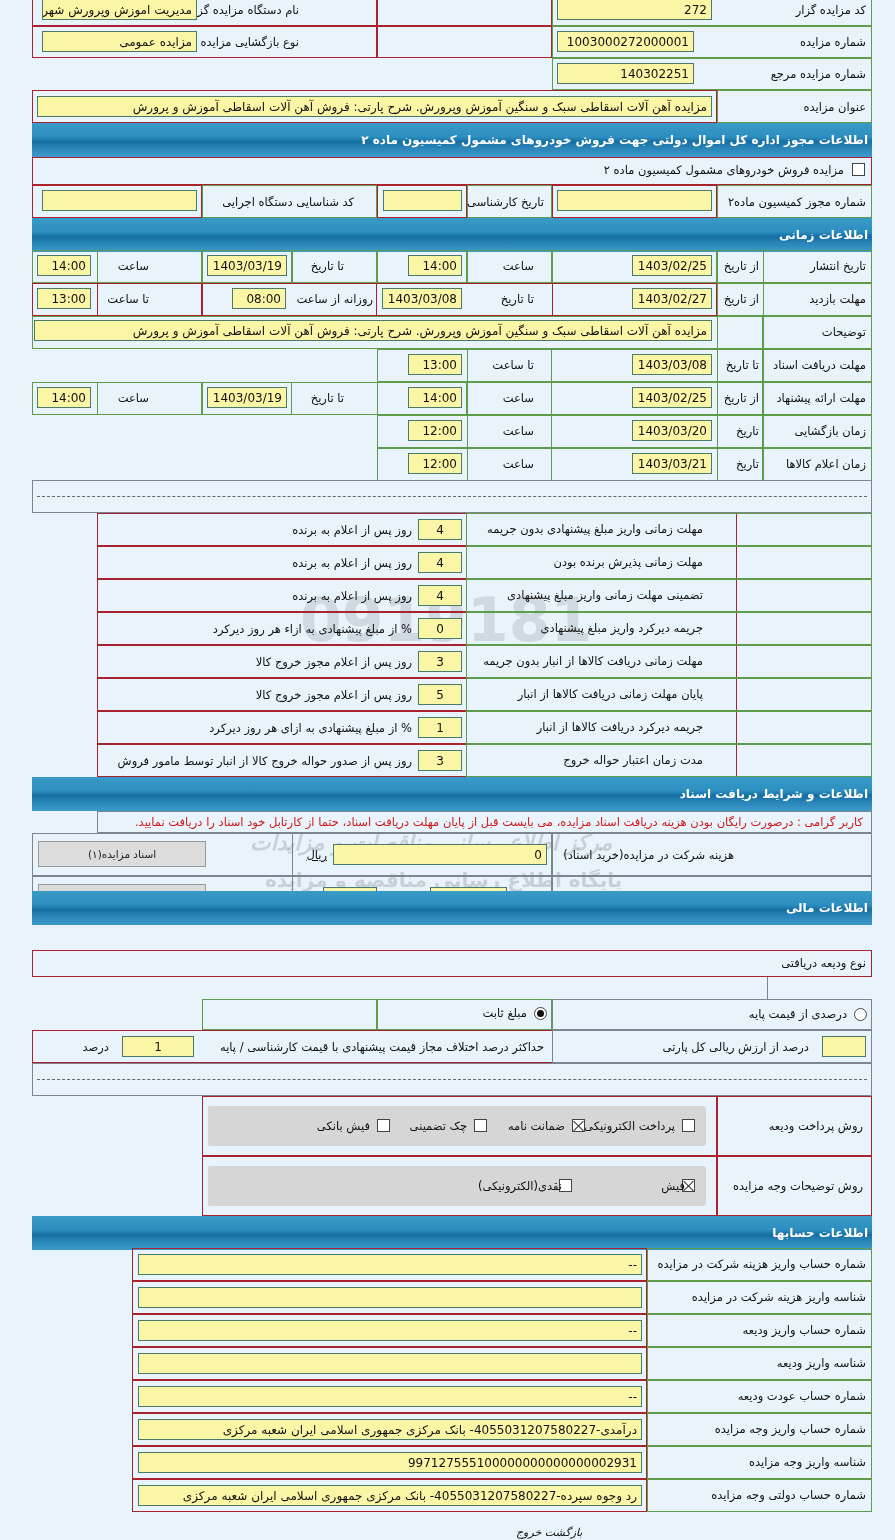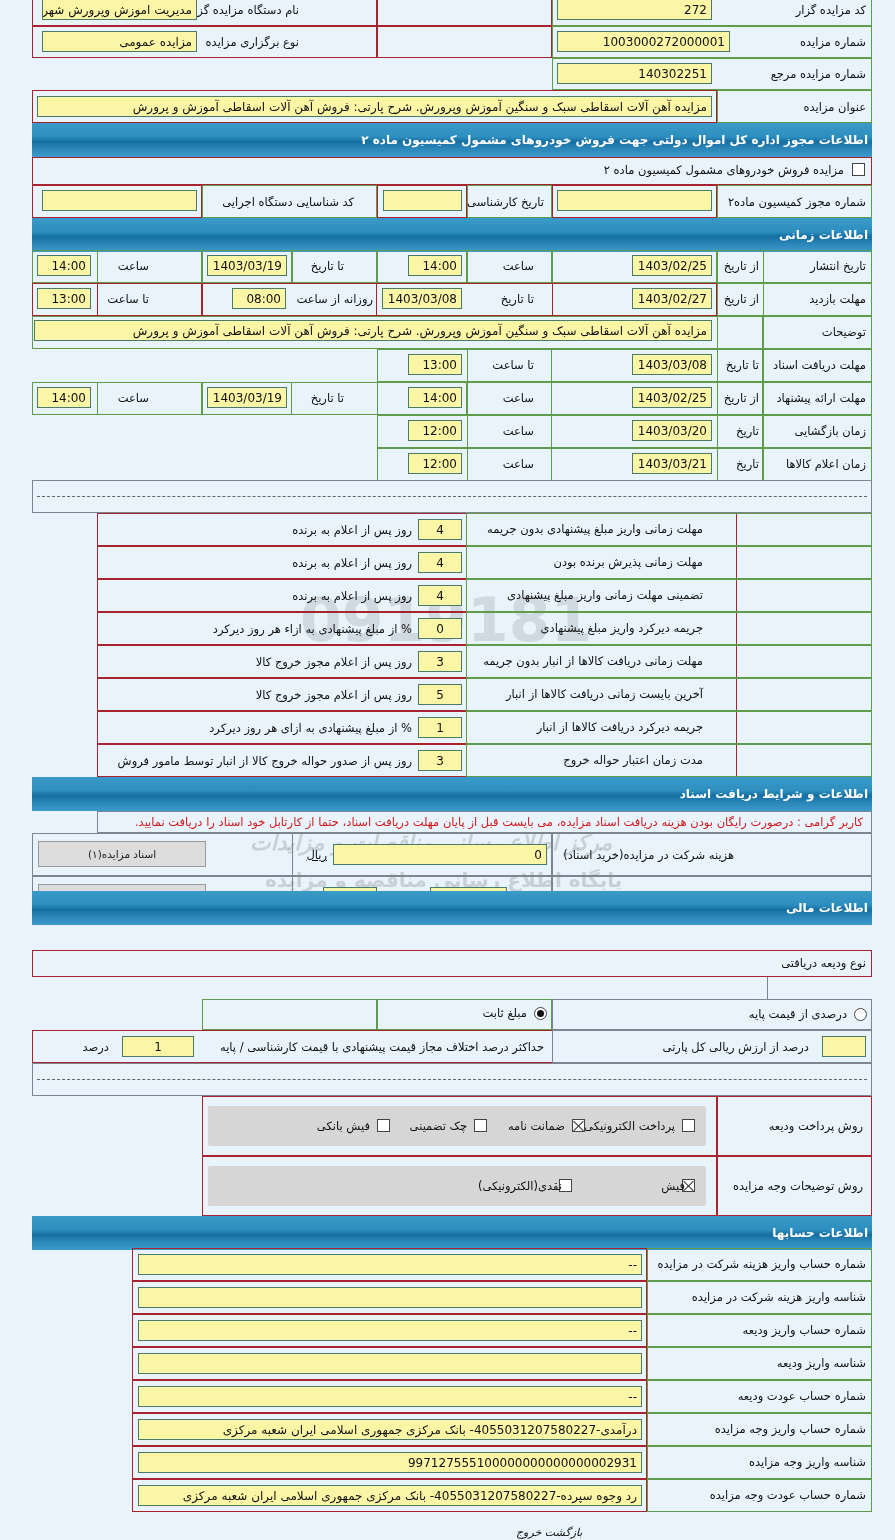--- a/index.html
+++ b/index.html
@@ -65,26 +65,26 @@
 <div class="abs grn" style="left:552px;top:58px;width:320px;height:32px;"></div>
 <div class="abs red" style="left:32px;top:90px;width:685px;height:33px;"></div>
 <div class="abs grn" style="left:717px;top:90px;width:155px;height:33px;"></div>
 
 <span class="cell lbl" style="right:23px;top:0;height:20px;">کد مزایده گزار</span>
 <div class="field" style="left:557px;top:-1px;width:155px;direction:ltr;">272</div>
 <span class="cell lbl" style="right:590px;top:0;height:20px;">نام دستگاه مزایده گزار</span>
 <div class="field rtlval" style="left:42px;top:-1px;width:155px;">مدیریت اموزش وپرورش شهرس</div>
 
 <span class="cell lbl" style="right:23px;top:32px;height:20px;">شماره مزایده</span>
-<div class="field" style="left:557px;top:31px;width:173px;direction:ltr;">1003000272000001</div>
-<span class="cell lbl" style="right:590px;top:32px;height:20px;">نوع برگزاری مزایده</span>
+<div class="field" style="left:557px;top:31px;width:137px;direction:ltr;">1003000272000001</div>
+<span class="cell lbl" style="right:590px;top:32px;height:20px;">نوع بازگشایی مزایده</span>
 <div class="field rtlval" style="left:42px;top:31px;width:155px;">مزایده عمومی</div>
 
 <span class="cell lbl" style="right:23px;top:64px;height:20px;">شماره مزایده مرجع</span>
-<div class="field" style="left:557px;top:63px;width:155px;direction:ltr;">140302251</div>
+<div class="field" style="left:557px;top:63px;width:137px;direction:ltr;">140302251</div>
 
 <span class="cell lbl" style="right:23px;top:97px;height:20px;">عنوان مزایده</span>
 <div class="field rtlval" style="left:37px;top:96px;width:675px;">مزایده آهن آلات اسقاطی سبک و سنگین آموزش وپرورش. شرح پارتی: فروش آهن آلات اسقاطی آموزش و پرورش</div>
 
 <div class="hdr" style="top:123px;">
     <span>اطلاعات مجوز اداره کل اموال دولتی جهت فروش خودروهای مشمول کمیسیون ماده ۲</span>
   </div>
 <div class="abs red" style="left:32px;top:157px;width:840px;height:28px;"></div>
 <div class="cb" style="right:30px;top:163px;"></div>
 <span class="cell lbl" style="right:45px;top:160px;height:20px;">مزایده فروش خودروهای مشمول کمیسیون ماده ۲</span>
@@ -224,21 +224,21 @@
     <span class="cell lbl" style="right:477px;top:619px;height:20px;">% از مبلغ پیشنهادی به ازاء هر روز دیرکرد</span>
 
     <div class="abs red" style="left:97px;top:645px;width:640px;height:33px;"></div>
     <div class="abs grn" style="left:466px;top:645px;width:406px;height:33px;"></div>
     <span class="cell lbl" style="right:186px;top:651px;height:20px;">مهلت زمانی دریافت کالاها از انبار بدون جریمه</span>
     <div class="field center" style="left:418px;top:651px;width:44px;">3</div>
     <span class="cell lbl" style="right:477px;top:652px;height:20px;">روز پس از اعلام مجوز خروج کالا</span>
 
     <div class="abs red" style="left:97px;top:678px;width:640px;height:33px;"></div>
     <div class="abs grn" style="left:466px;top:678px;width:406px;height:33px;"></div>
-    <span class="cell lbl" style="right:186px;top:684px;height:20px;">آخرین بایست زمانی دریافت کالاها از انبار</span>
+    <span class="cell lbl" style="right:186px;top:684px;height:20px;">پایان مهلت زمانی دریافت کالاها از انبار</span>
     <div class="field center" style="left:418px;top:684px;width:44px;">5</div>
     <span class="cell lbl" style="right:477px;top:685px;height:20px;">روز پس از اعلام مجوز خروج کالا</span>
 
     <div class="abs red" style="left:97px;top:711px;width:640px;height:33px;"></div>
     <div class="abs grn" style="left:466px;top:711px;width:406px;height:33px;"></div>
     <span class="cell lbl" style="right:186px;top:717px;height:20px;">جریمه دیرکرد دریافت کالاها از انبار</span>
     <div class="field center" style="left:418px;top:717px;width:44px;">1</div>
     <span class="cell lbl" style="right:477px;top:718px;height:20px;">% از مبلغ پیشنهادی به ازای هر روز دیرکرد</span>
 
     <div class="abs red" style="left:97px;top:744px;width:640px;height:33px;"></div>
@@ -362,17 +362,17 @@
     <span class="cell lbl" style="right:23px;top:1419px;height:20px;text-align:right;">شماره حساب واریز وجه مزایده</span>
     <div class="field rtlval" style="left:138px;top:1419px;width:504px;">درآمدی-405503120758022‌7- بانک مرکزی جمهوری اسلامی ایران شعبه مرکزی</div>
 
     <div class="abs red" style="left:132px;top:1446px;width:515px;height:33px;"></div>
     <div class="abs grn" style="left:647px;top:1446px;width:225px;height:33px;"></div>
     <span class="cell lbl" style="right:23px;top:1452px;height:20px;">شناسه واریز وجه مزایده</span>
     <div class="field " style="left:138px;top:1452px;width:504px;direction:ltr;">997127555100000000000000002931</div>
 
     <div class="abs red" style="left:132px;top:1479px;width:515px;height:33px;"></div>
     <div class="abs grn" style="left:647px;top:1479px;width:225px;height:33px;"></div>
-    <span class="cell lbl" style="right:23px;top:1485px;height:20px;">شماره حساب عودت وجه مزایده</span>
+    <span class="cell lbl" style="right:23px;top:1485px;height:20px;">شماره حساب دولتی وجه مزایده</span>
     <div class="field rtlval" style="left:138px;top:1485px;width:504px;">رد وجوه سپرده-405503120758022‌7- بانک مرکزی جمهوری اسلامی ایران شعبه مرکزی</div>
   </div>
 
 <span class="cell" style="left:510px;top:1522px;height:20px;font-style:italic;font-size:11px;">بازگشت خروج</span>
 
 </body></html>

